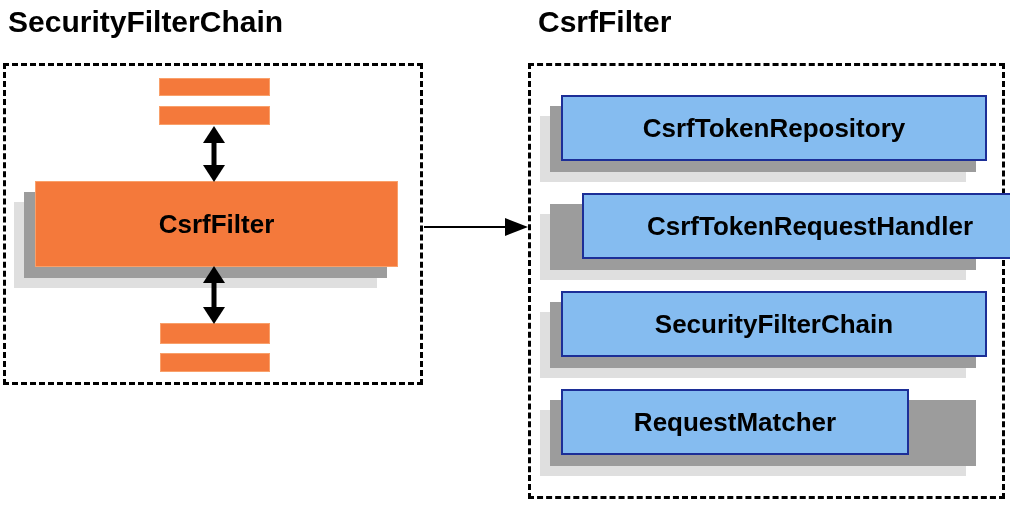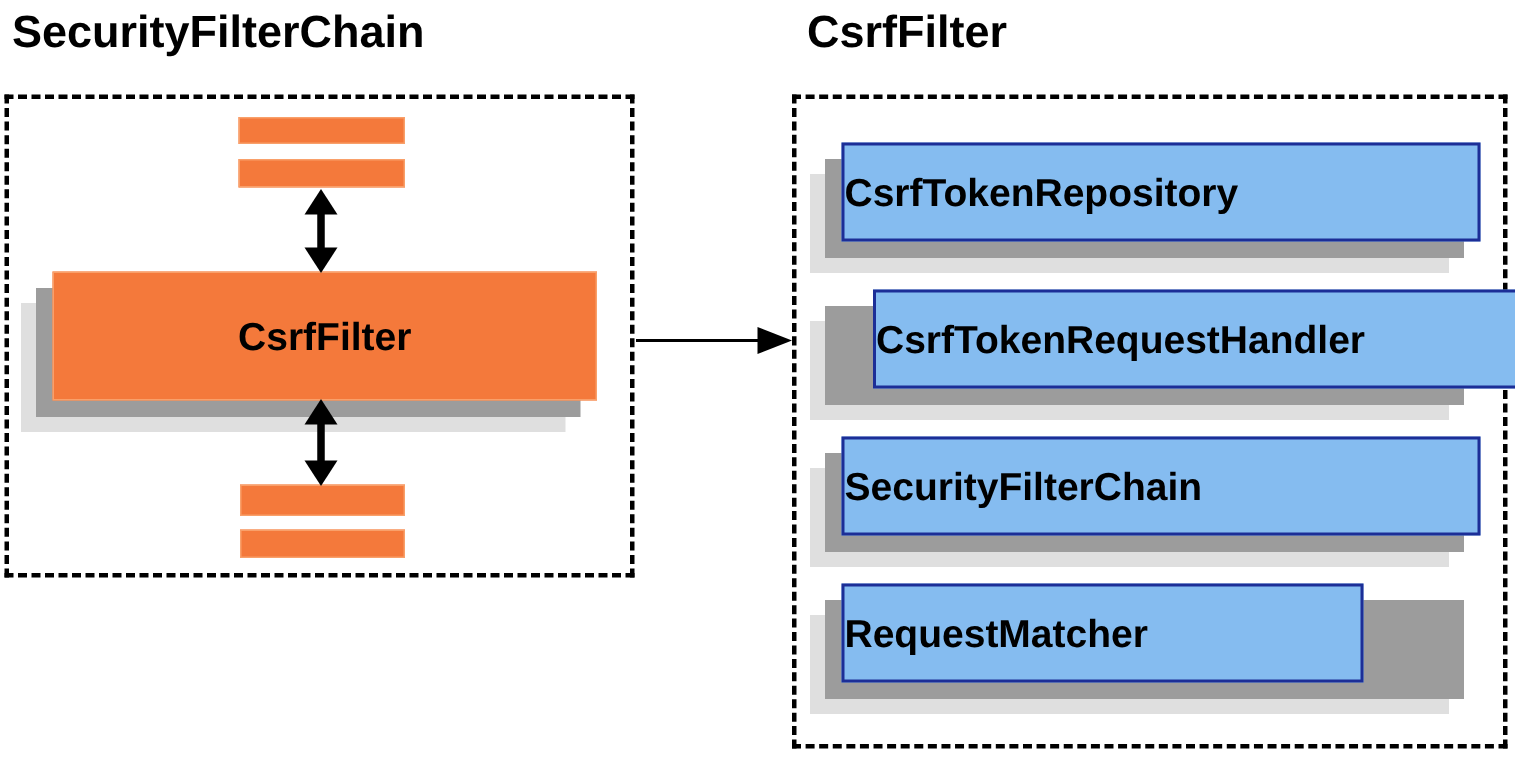--- a/index.html
+++ b/index.html
@@ -59,21 +59,21 @@
     color: #000000;
   }
   .blue-box {
     position: absolute;
     background: #85BCF0;
     border: 2px solid #1C2E97;
     box-sizing: border-box;
     z-index: 3;
     display: flex;
     align-items: center;
-    justify-content: flex-start;
+    justify-content: center;
     font-size: 26px;
     font-weight: bold;
     color: #000000;
   }
   .varrow {
     position: absolute;
     width: 24px;
     z-index: 5;
   }
   .varrow .shaft {

